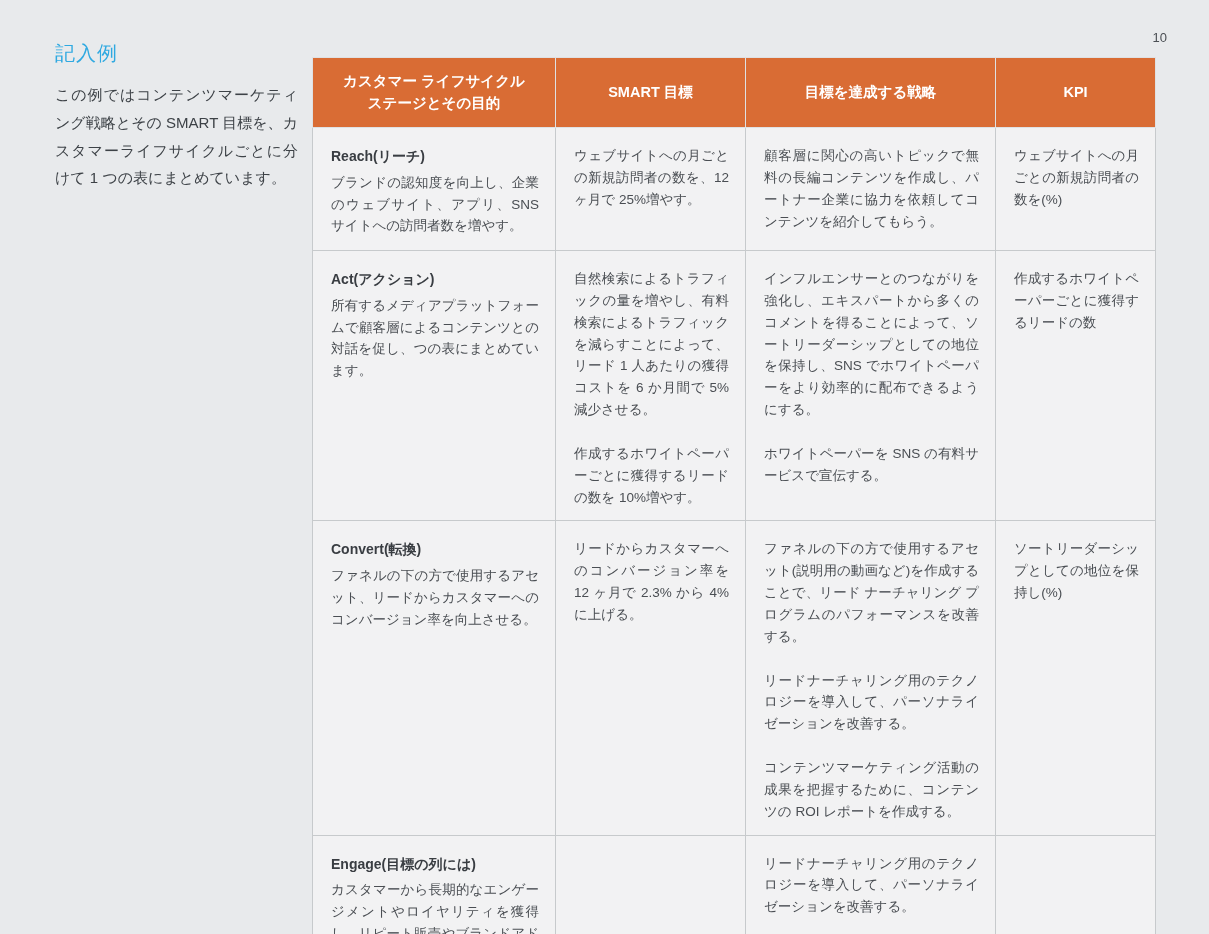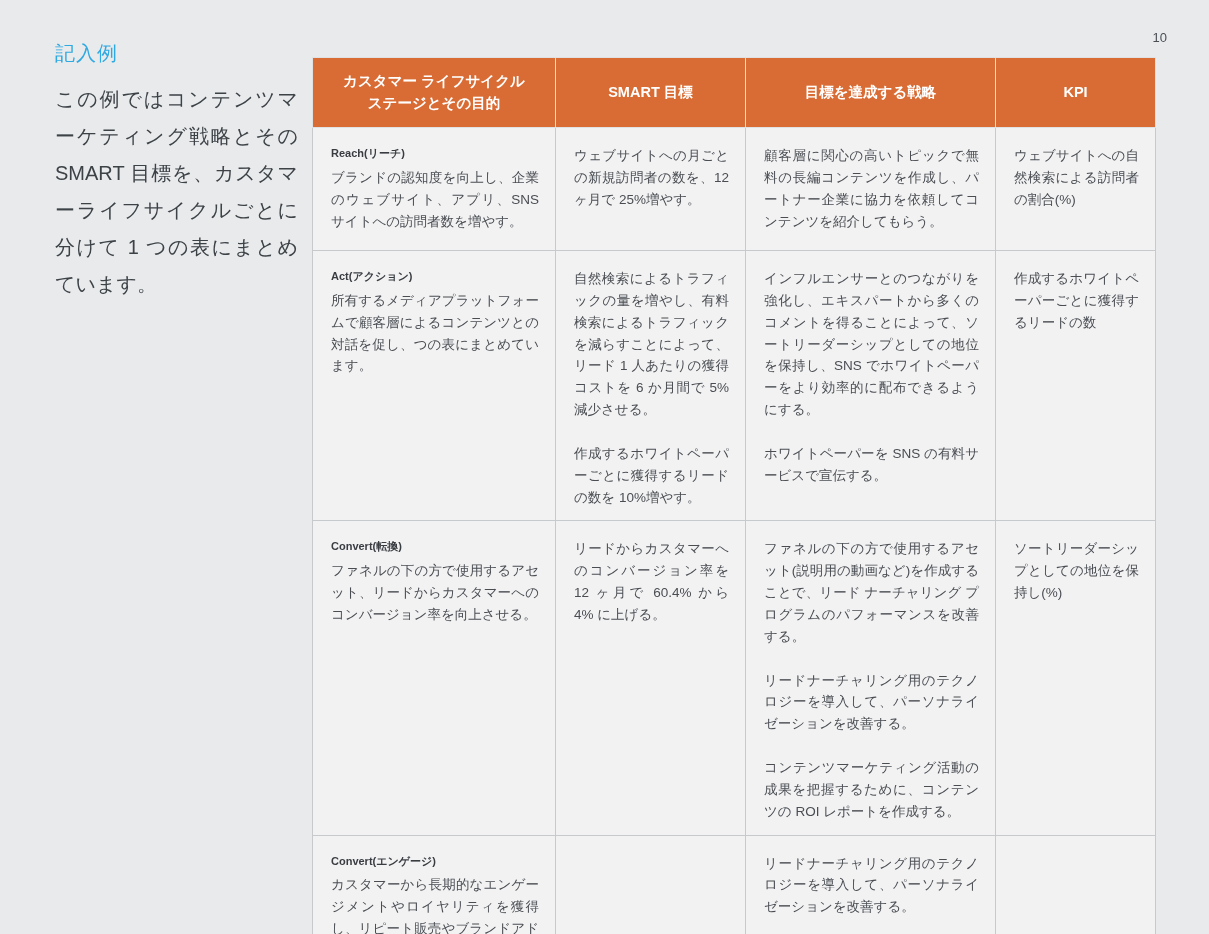--- a/index.html
+++ b/index.html
@@ -19,21 +19,21 @@
   }
   
   .sidebar {
     position:absolute; left:55px; top:40px; width:243px;
   }
   .sidebar-heading {
     color:#2fa9e1; font-size:20px; font-weight:400;
     margin:0 0 14px 0; letter-spacing:1px;
   }
   .sidebar-para {
-    font-size:20px; line-height:1.85; color:#3d4247;
+    font-size:15px; line-height:1.85; color:#3d4247;
     text-align:justify; margin:0 0 30px 0;
     white-space:pre-line;
   }
   
   .table-wrap { position:absolute; left:312px; top:57px; }
   table.smart-table {
     border-collapse:collapse; table-layout:fixed;
     width:843px; background:#f2f2f3;
   }
   col.c1 { width:243px; } col.c2 { width:190px; }
@@ -48,21 +48,21 @@
   }
   td {
     vertical-align:top;
     padding:17px 16px 12px 18px;
     font-size:13.5px; line-height:1.62; color:#4a4e53;
     border:1px solid #c7cacc;
     text-align:justify;
   }
   .cell-text { white-space:pre-line; }
   .stage-title {
-    font-weight:700; font-size:11px; color:#393d42;
+    font-weight:700; font-size:14px; color:#393d42;
     margin:0 0 4px 0;
   }
   tr.row-h  { height:70px; }
   tr.row-1  { height:123px; }
   tr.row-2  { height:205px;margin-left:25px; }
   tr.row-3  { height:252px;margin-left:13px; }
   tr.row-4  { height:128px; }
 </style>
 </head>
 <body>
@@ -99,21 +99,21 @@
           <div class="stage-title">Reach(リーチ)</div>
           <div class="cell-text">ブランドの認知度を向上し、企業のウェブサイト、アプリ、SNS サイトへの訪問者数を増やす。</div>
         </td>
         <td>
           <div class="cell-text">ウェブサイトへの月ごとの新規訪問者の数を、12 ヶ月で 25%増やす。</div>
         </td>
         <td>
           <div class="cell-text">顧客層に関心の高いトピックで無料の長編コンテンツを作成し、パートナー企業に協力を依頼してコンテンツを紹介してもらう。</div>
         </td>
         <td>
-          <div class="cell-text">ウェブサイトへの自然検索による訪問者の割合(%)</div>
+          <div class="cell-text">ウェブサイトへの月ごとの新規訪問者の数を(%)</div>
         </td>
       </tr>
 
       <tr class="row-2">
         <td>
           <div class="stage-title">Act(アクション)</div>
           <div class="cell-text">所有するメディアプラットフォームで顧客層によるコンテンツとの対話を促し、つの表にまとめています。</div>
         </td>
         <td>
           <div class="cell-text">自然検索によるトラフィックの量を増やし、有料検索によるトラフィックを減らすことによって、リード 1 人あたりの獲得コストを 6 か月間で 5%減少させる。
@@ -129,37 +129,37 @@
           <div class="cell-text">作成するホワイトペーパーごとに獲得するリードの数</div>
         </td>
       </tr>
 
       <tr class="row-3">
         <td>
           <div class="stage-title">Convert(転換)</div>
           <div class="cell-text">ファネルの下の方で使用するアセット、リードからカスタマーへのコンバージョン率を向上させる。</div>
         </td>
         <td>
-          <div class="cell-text">リードからカスタマーへのコンバージョン率を 12 ヶ月で 60.4% から 4% に上げる。</div>
+          <div class="cell-text">リードからカスタマーへのコンバージョン率を 12 ヶ月で 2.3% から 4% に上げる。</div>
         </td>
         <td>
           <div class="cell-text">ファネルの下の方で使用するアセット(説明用の動画など)を作成することで、リード ナーチャリング プログラムのパフォーマンスを改善する。
 
 リードナーチャリング用のテクノロジーを導入して、パーソナライゼーションを改善する。
 
 コンテンツマーケティング活動の成果を把握するために、コンテンツの ROI レポートを作成する。</div>
         </td>
         <td>
           <div class="cell-text">ソートリーダーシップとしての地位を保持し(%)</div>
         </td>
       </tr>
 
       <tr class="row-4">
         <td>
-          <div class="stage-title">Convert(エンゲージ)</div>
+          <div class="stage-title">Engage(目標の列には)</div>
           <div class="cell-text">カスタマーから長期的なエンゲージメントやロイヤリティを獲得し、リピート販売やブランドアドボケイトを増加させる。</div>
         </td>
         <td>
           <div class="cell-text"></div>
         </td>
         <td>
           <div class="cell-text">リードナーチャリング用のテクノロジーを導入して、パーソナライゼーションを改善する。</div>
         </td>
         <td>
           <div class="cell-text"></div>

